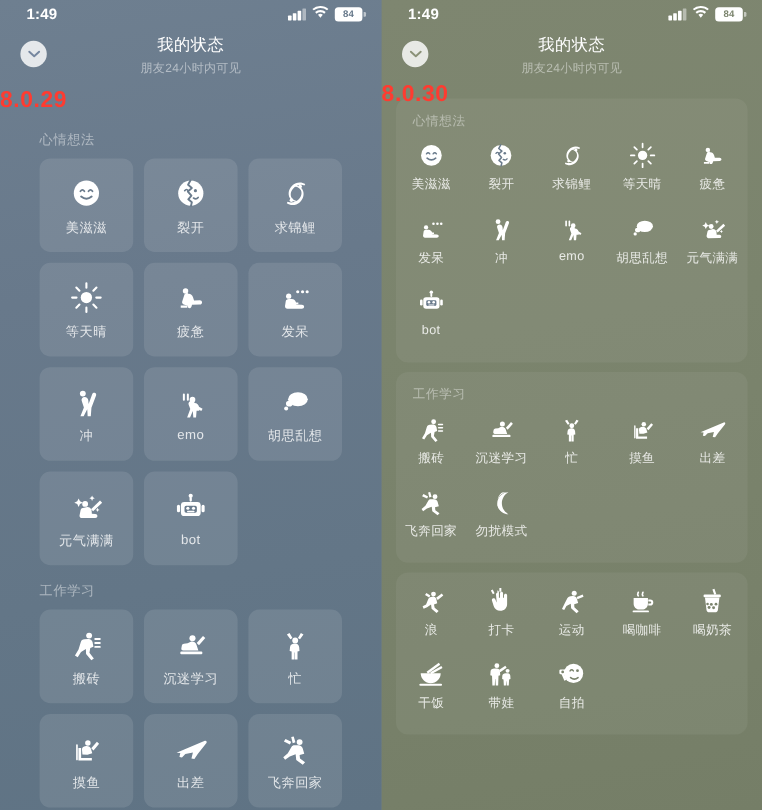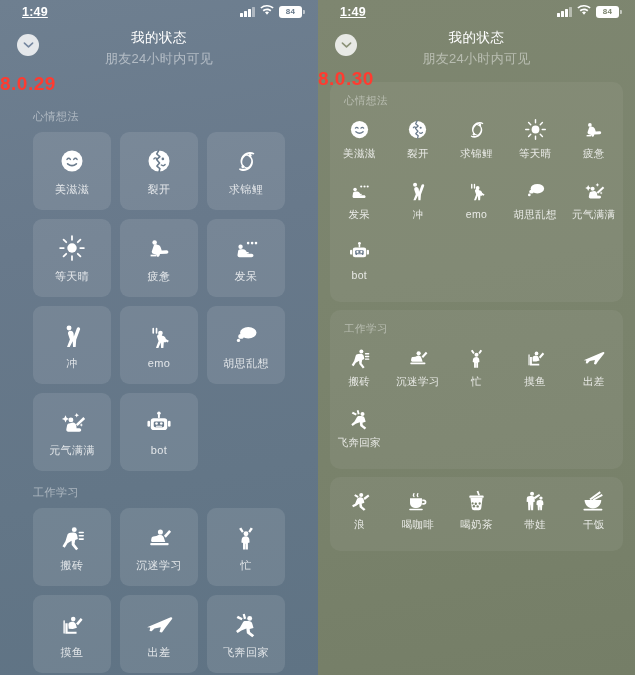--- a/index.html
+++ b/index.html
@@ -21,21 +21,20 @@
     background:linear-gradient(170deg,#7e8670 0%, #7b846d 40%, #78816a 75%, #757e67 100%);
   }
 
   
   .statusbar{
     height:24px; display:flex; align-items:center;
     justify-content:space-between;
     padding:0 16px 0 22px;
     color:#fff; font-size:12.5px; font-weight:bold;
     letter-spacing:.2px;
-    text-decoration:underline;
   }
   .sb-right{ display:flex; align-items:center; gap:5px; }
   .sig{ display:flex; align-items:flex-end; gap:1.5px; height:10px; }
   .sig i{ display:block; width:2.6px; background:#fff; border-radius:.5px; }
   .sig i:nth-child(1){height:4px}
   .sig i:nth-child(2){height:6px}
   .sig i:nth-child(3){height:8px}
   .sig i:nth-child(4){height:10px;opacity:.45}
   .batt{
     position:relative; width:23px; height:11.5px;
@@ -58,21 +57,21 @@
     width:22px; height:22px; border-radius:50%;
     background:rgba(255,255,255,.82);
     display:flex; align-items:center; justify-content:center;
   }
   .closebtn svg{ display:block; }
   .htitle{
     text-align:center; color:#fff; font-size:13.5px; font-weight:normal;
     padding-top:5px; letter-spacing:.5px;
   }
   .hsub{
-    text-align:center; font-size:13px; margin-top:3px;
+    text-align:center; font-size:10px; margin-top:3px;
     letter-spacing:.3px;
   }
   .panel.left .hsub{ color:rgba(255,255,255,.48); }
   .panel.right .hsub{ color:rgba(255,255,255,.45); }
 
   .version{
     text-align:left; color:#ff3b30; font-weight:bold;
     font-size:19px; letter-spacing:.5px;
   }
   .panel.left .version{ margin-top:5px; }
@@ -604,34 +603,62 @@
         <div class="ritem">
           <span class="ic">
             <svg width="23" height="23" viewBox="0 0 32 32">
               <circle cx="20.2" cy="9.6" r="2.8"></circle>
               <path d="M18.4 12.6c2.4-.3 4.2 1 4.8 3l1.4 5-4.4 1.2.4 3.4 4.8 3.6-2.2 2.4-6.2-4.6-.6-5.4-5.6 2.2-4.4 3-1.8-2.4 4.4-3.8 3.4-6c.8-1.4 2-1.9 4-1.6z"></path>
               <path d="M6.8 6.6l5.4 2.8-1.2 2.4-5.8-2.8zM14.6 4.2l1.6 5.6-2.6.8-1.4-5.8z"></path>
             </svg>
           </span>
           <span class="lb">飞奔回家</span>
         </div>
+        <div class="ritem">
+          <span class="ic">
+            <svg width="23" height="23" viewBox="0 0 32 32">
+              <path d="M22.4 4.6c-6.6 1-11.4 6.8-10.8 13.4.6 6.2 5.8 10.8 11.8 10.6-8.2-2-12.4-8.4-11.4-15.2.5-3.6 2.4-6.6 5.2-8.6l5.2-.2z"></path>
+              <path d="M24.6 4.4c-7.1 0-12.8 5.7-12.8 12.8S17.5 30 24.6 30c-4.8-2.8-7.6-7.5-7.6-12.8s2.8-10 7.6-12.8z"></path>
+            </svg>
+          </span>
+          <span class="lb">勿扰模式</span>
+        </div>
       </div>
   </div>
 
   <div class="rcard">
     <div class="grid-r" id="gr2">
         <div class="ritem">
           <span class="ic">
             <svg width="23" height="23" viewBox="0 0 32 32">
               <circle cx="18.4" cy="8.4" r="2.8"></circle>
               <path d="M17.2 11.4c2.4-.2 4.2 1.2 4.6 3.2l1 4.4-3.8 1.6.8 3.6 4.6 4-2.4 2.2-5.8-5-.6-5-4.6 3.4-4 1.6-1.2-2.8 4-2.2 2.6-6.2c.7-1.6 1.8-2.4 4.8-2.8z"></path>
               <path d="M21.4 12.6 28 7.8l1.8 2.4-6.4 5zM10.2 7.2l4.6 2.8-1.4 2.4-4.8-3z"></path>
             </svg>
           </span>
           <span class="lb">浪</span>
+        </div>
+        <div class="ritem">
+          <span class="ic">
+            <svg width="23" height="23" viewBox="0 0 32 32">
+              <path d="M11.8 4.4c1 0 1.8.8 1.8 1.8v6.4h1.2V7.4c0-1 .8-1.8 1.8-1.8s1.8.8 1.8 1.8v5.2h1.1V9.8c0-1 .8-1.8 1.8-1.8s1.8.8 1.8 1.8v10c0 4.4-3.2 8-8 8-3.6 0-6.6-2.4-7.6-5.6l-2-6.4c-.4-1.2.4-2.4 1.6-2.6 1-.2 2 .4 2.4 1.4l1.3 3.4h.2l-.8-9.2c0-1 .8-1.8 1.6-1.8z"></path>
+              <path d="M6.4 3.2l2.2 4.4-2 1.1-2.4-4.4zM16.4 1.4v4.2h-2.3V1.4z"></path>
+            </svg>
+          </span>
+          <span class="lb">打卡</span>
+        </div>
+        <div class="ritem">
+          <span class="ic">
+            <svg width="23" height="23" viewBox="0 0 32 32">
+              <circle cx="18.8" cy="7.4" r="2.9"></circle>
+              <path d="M17 10.6c2.4-.3 4.2 1 4.8 3l1.6 5.2-4.6 1.4.2 3.4 5 4.8-2.4 2.2-6.4-5.8-.4-5.2-5 2.8-2.6 4.6-2.6-1.4 2.8-5.6 3.4-6.6c.8-1.6 2.2-2.4 6.2-2.8z"></path>
+              <path d="M21.6 11.8 28.6 9l1 2.6-7 2.8z"></path>
+            </svg>
+          </span>
+          <span class="lb">运动</span>
         </div>
         <div class="ritem">
           <span class="ic">
             <svg width="23" height="23" viewBox="0 0 32 32">
               <path d="M5.6 13h16.6v6.6c0 3.8-3 6.8-6.8 6.8h-3c-3.8 0-6.8-3-6.8-6.8z"></path>
               <path d="M22.6 14.6h2.2a3.6 3.6 0 0 1 0 7.2h-2.2v-2.4h2.2a1.2 1.2 0 0 0 0-2.4h-2.2z"></path>
               <g stroke="#fff" stroke-width="1.9" stroke-linecap="round" fill="none">
                 <path d="M11 10.4c-1.6-1.4-.4-2.6 0-4M16.4 10.4c-1.6-1.4-.4-2.6 0-4"></path>
               </g>
               <rect x="4.4" y="27.4" width="19" height="2.2" rx="1.1"></rect>
@@ -650,35 +677,49 @@
               <circle cx="15" cy="20.4" r="1.7" fill="#7b846d"></circle>
               <circle cx="20.4" cy="20.2" r="1.6" fill="#7b846d"></circle>
               <circle cx="10.6" cy="20" r="1.5" fill="#7b846d"></circle>
             </svg>
           </span>
           <span class="lb">喝奶茶</span>
         </div>
         <div class="ritem">
           <span class="ic">
             <svg width="23" height="23" viewBox="0 0 32 32">
+              <path d="M3.6 15.4h23.2c0 6.4-5.2 11.6-11.6 11.6S3.6 21.8 3.6 15.4z"></path>
+              <rect x="2" y="27.4" width="26.4" height="2.4" rx="1.2"></rect>
+              <path d="M10.4 13.6 24.6 3.2l1.6 2.2L12 15.8z"></path>
+              <path d="M14.6 14.2 27.6 7l1.3 2.4-13 7z"></path>
+            </svg>
+          </span>
+          <span class="lb">干饭</span>
+        </div>
+        <div class="ritem">
+          <span class="ic">
+            <svg width="23" height="23" viewBox="0 0 32 32">
               <circle cx="11.2" cy="6.6" r="2.8"></circle>
               <path d="M11.2 9.8c2 0 3.4 1.4 3.6 3.4l.3 4.4-2 .6-.4 11.4H9.9l-.4-7.6h-.3l-.4 7.6H6l-.4-11.4-2-.6.3-4.6c.2-2 1.8-3.2 4.6-3.2z"></path>
               <path d="M13.6 11.6 21 6.8l1.5 2.3-7.4 5z"></path>
               <circle cx="23.6" cy="12.6" r="2.3"></circle>
               <path d="M23.6 15.4c1.8 0 3 1.2 3.2 3l.2 3.6-1.6.5-.4 7.1h-2.4l-.3-5h-.3l-.3 5h-2.4l-.4-7.1-1.6-.5.2-3.6c.2-1.8 1.6-3 4.1-3z"></path>
             </svg>
           </span>
           <span class="lb">带娃</span>
         </div>
         <div class="ritem">
           <span class="ic">
             <svg width="23" height="23" viewBox="0 0 32 32">
-              <path d="M3.6 15.4h23.2c0 6.4-5.2 11.6-11.6 11.6S3.6 21.8 3.6 15.4z"></path>
-              <rect x="2" y="27.4" width="26.4" height="2.4" rx="1.2"></rect>
-              <path d="M10.4 13.6 24.6 3.2l1.6 2.2L12 15.8z"></path>
-              <path d="M14.6 14.2 27.6 7l1.3 2.4-13 7z"></path>
-            </svg>
-          </span>
-          <span class="lb">干饭</span>
+              <circle cx="18" cy="15.6" r="11.2"></circle>
+              <path d="M14 12.6q1.9-2.6 3.8 0" stroke="#7b846d" stroke-width="1.7" fill="none" stroke-linecap="round"></path>
+              <circle cx="22.6" cy="12.4" r="1.6" fill="#7b846d"></circle>
+              <path d="M14.6 20.4q4.4 3.6 8.6 0" stroke="#7b846d" stroke-width="1.9" fill="none" stroke-linecap="round"></path>
+              <rect x="1.6" y="11" width="7.6" height="5.6" rx="1.6"></rect>
+              <circle cx="5.4" cy="13.8" r="1.6" fill="#7b846d"></circle>
+              <path d="M4 16.2h3l2.8 6.8-2.4 1z"></path>
+            </svg>
+          </span>
+          <span class="lb">自拍</span>
         </div>
       </div>
   </div>
 </div>
 
 </body></html>

